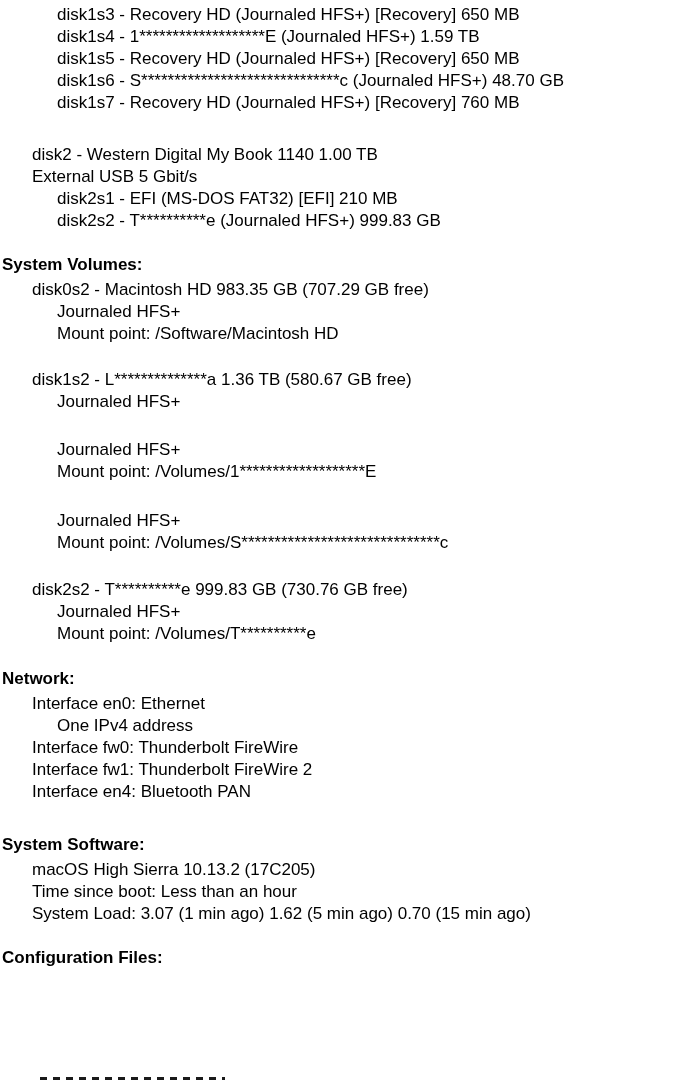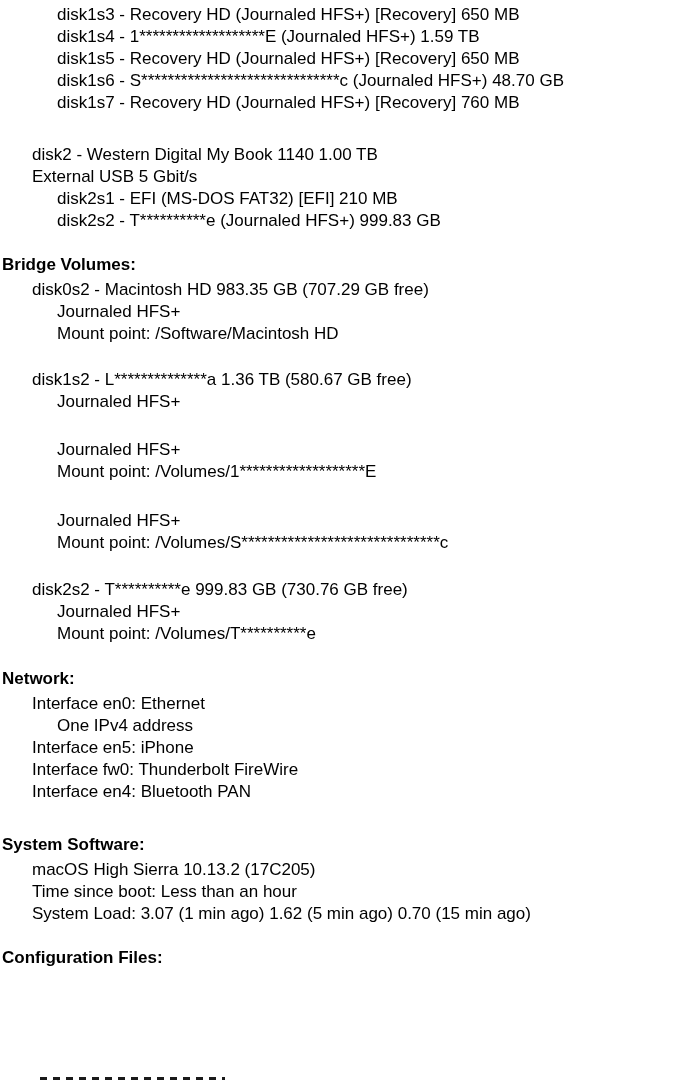--- a/index.html
+++ b/index.html
@@ -66,21 +66,21 @@
   <div>
     <div class="line i1">disk2 - Western Digital My Book 1140 1.00 TB</div>
     <div class="line i1">External USB 5 Gbit/s</div>
     <div class="line i2">disk2s1 - EFI (MS-DOS FAT32) [EFI] 210 MB</div>
     <div class="line i2">disk2s2 - T**********e (Journaled HFS+) 999.83 GB</div>
   </div>
 
   <div class="sp sp22"></div>
 
   <div>
-    <div class="line i0 h">Bridge Volumes:</div>
+    <div class="line i0 h">System Volumes:</div>
 
     <div>
       <div class="line i1">disk0s2 - Macintosh HD 983.35 GB (707.29 GB free)</div>
       <div class="line i2">Journaled HFS+</div>
       <div class="line i2">Mount point: /Software/Macintosh HD</div>
     </div>
 
     <div class="sp sp24"></div>
 
     <div>
@@ -110,22 +110,22 @@
       <div class="line i2">Mount point: /Volumes/T**********e</div>
     </div>
   </div>
 
   <div class="sp sp23"></div>
 
   <div>
     <div class="line i0 h">Network:</div>
     <div class="line i1">Interface en0: Ethernet</div>
     <div class="line i2">One IPv4 address</div>
-    <div class="line i1">Interface en5: iPhone</div>
     <div class="line i1">Interface fw0: Thunderbolt FireWire</div>
+    <div class="line i1">Interface fw1: Thunderbolt FireWire 2</div>
     <div class="line i1">Interface en4: Bluetooth PAN</div>
   </div>
 
   <div class="sp sp31"></div>
 
   <div>
     <div class="line i0 h">System Software:</div>
     <div class="line i1">macOS High Sierra 10.13.2 (17C205)</div>
     <div class="line i1">Time since boot: Less than an hour</div>
     <div class="line i1">System Load: 3.07 (1 min ago) 1.62 (5 min ago) 0.70 (15 min ago)</div>

